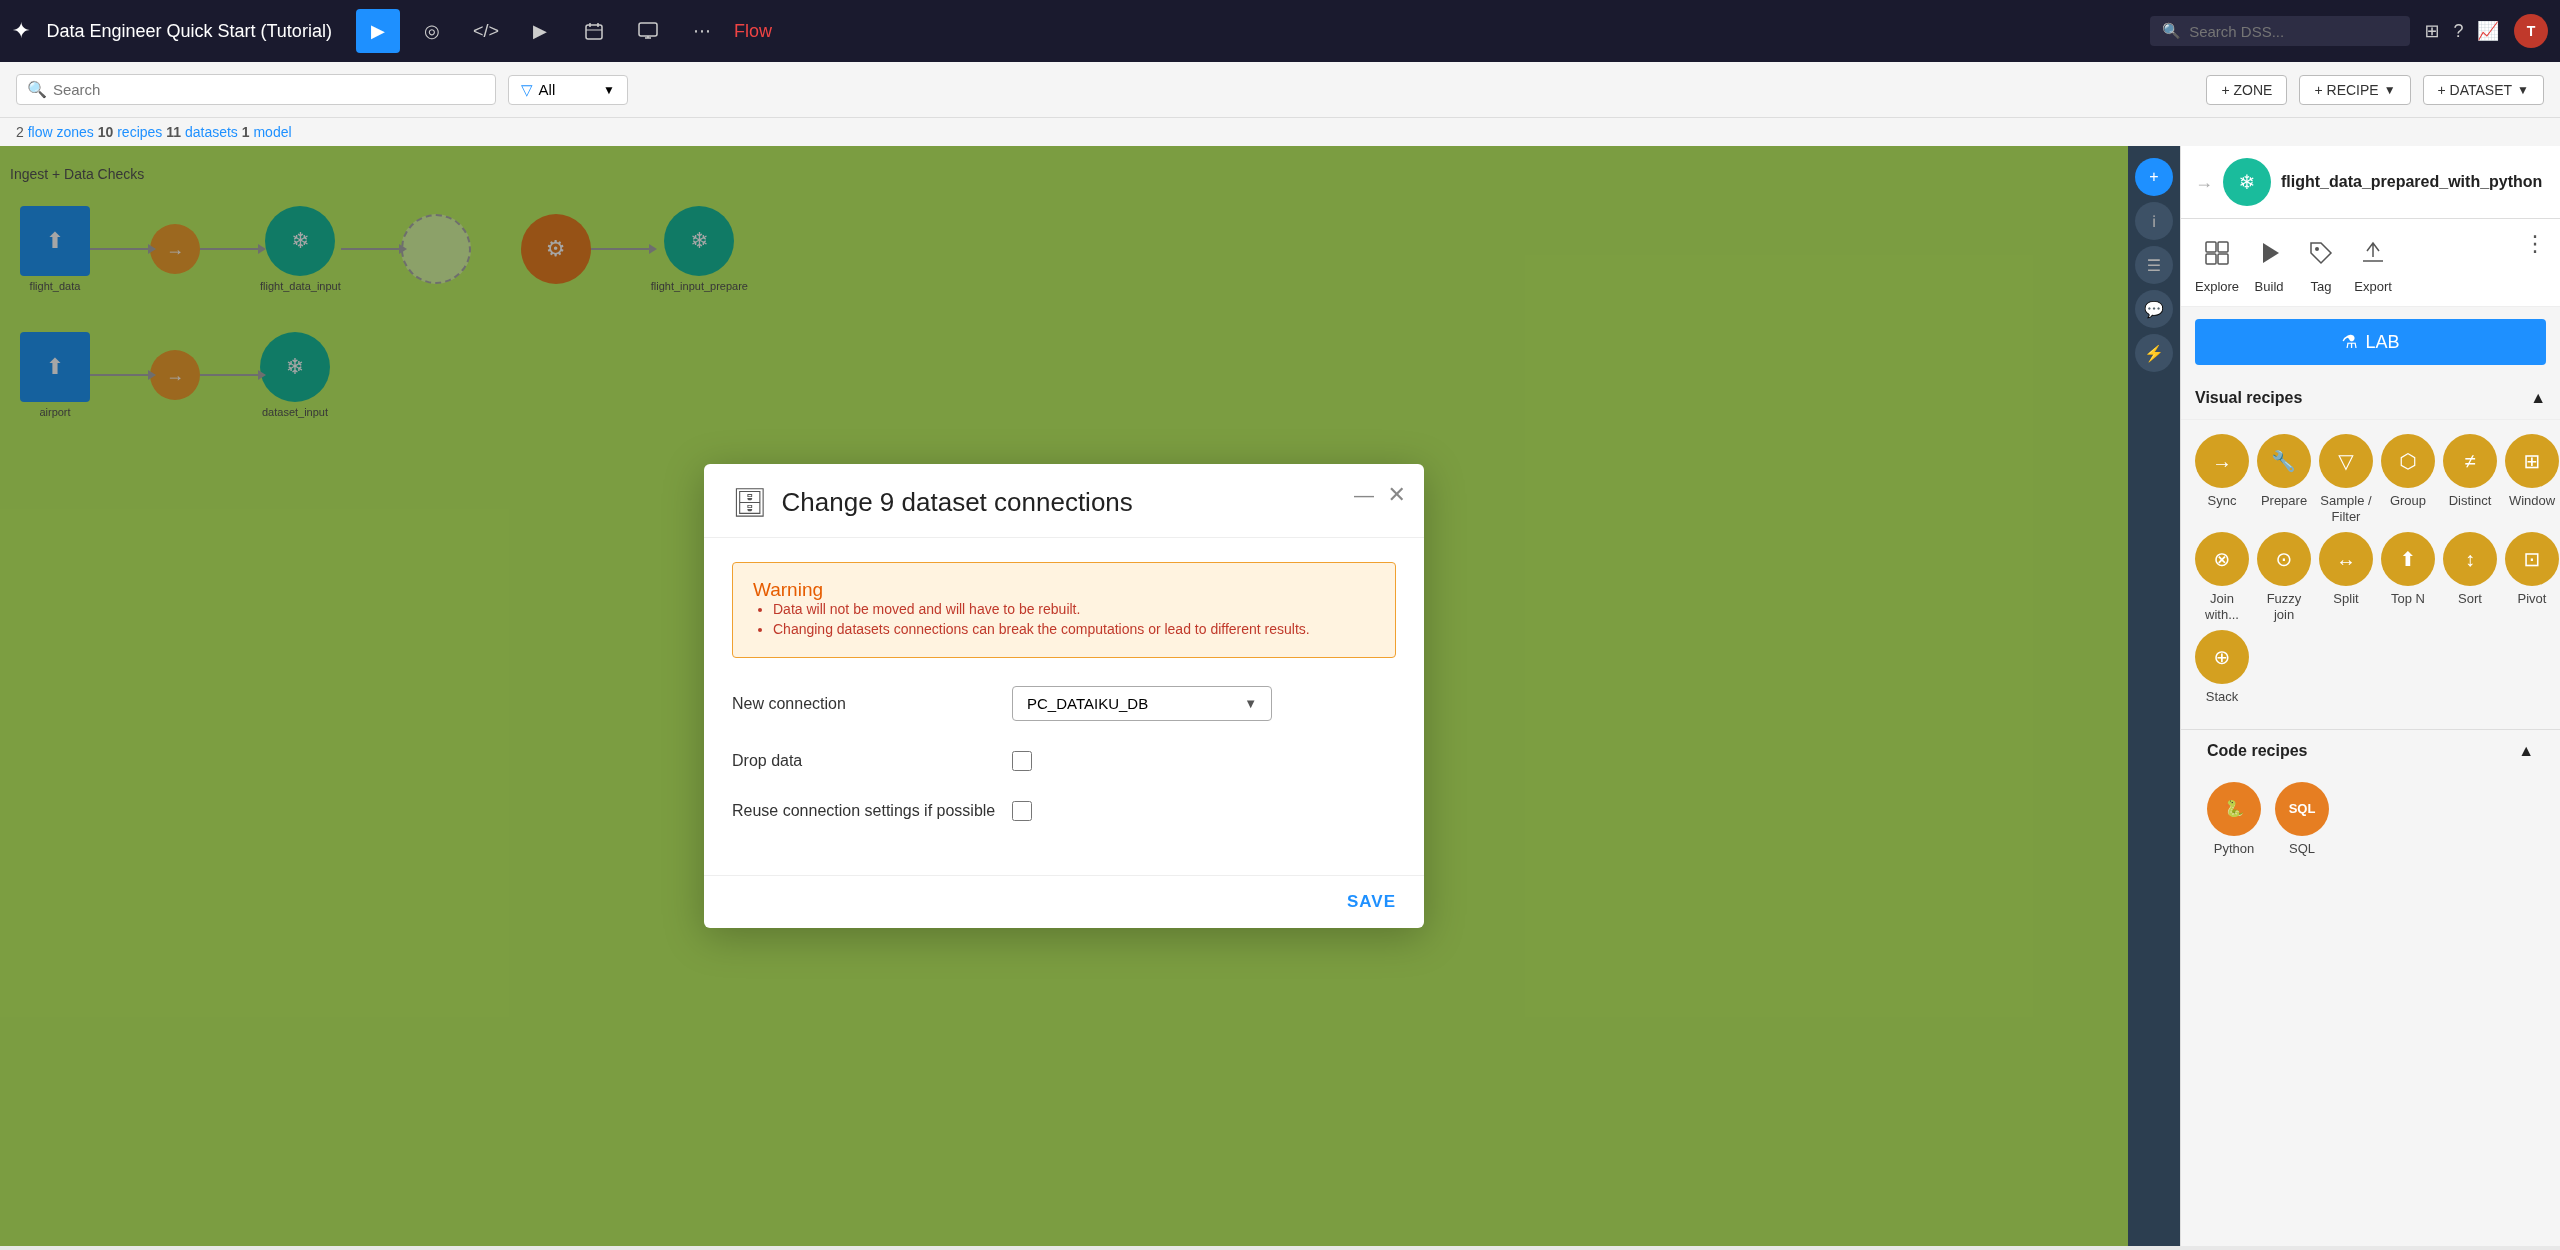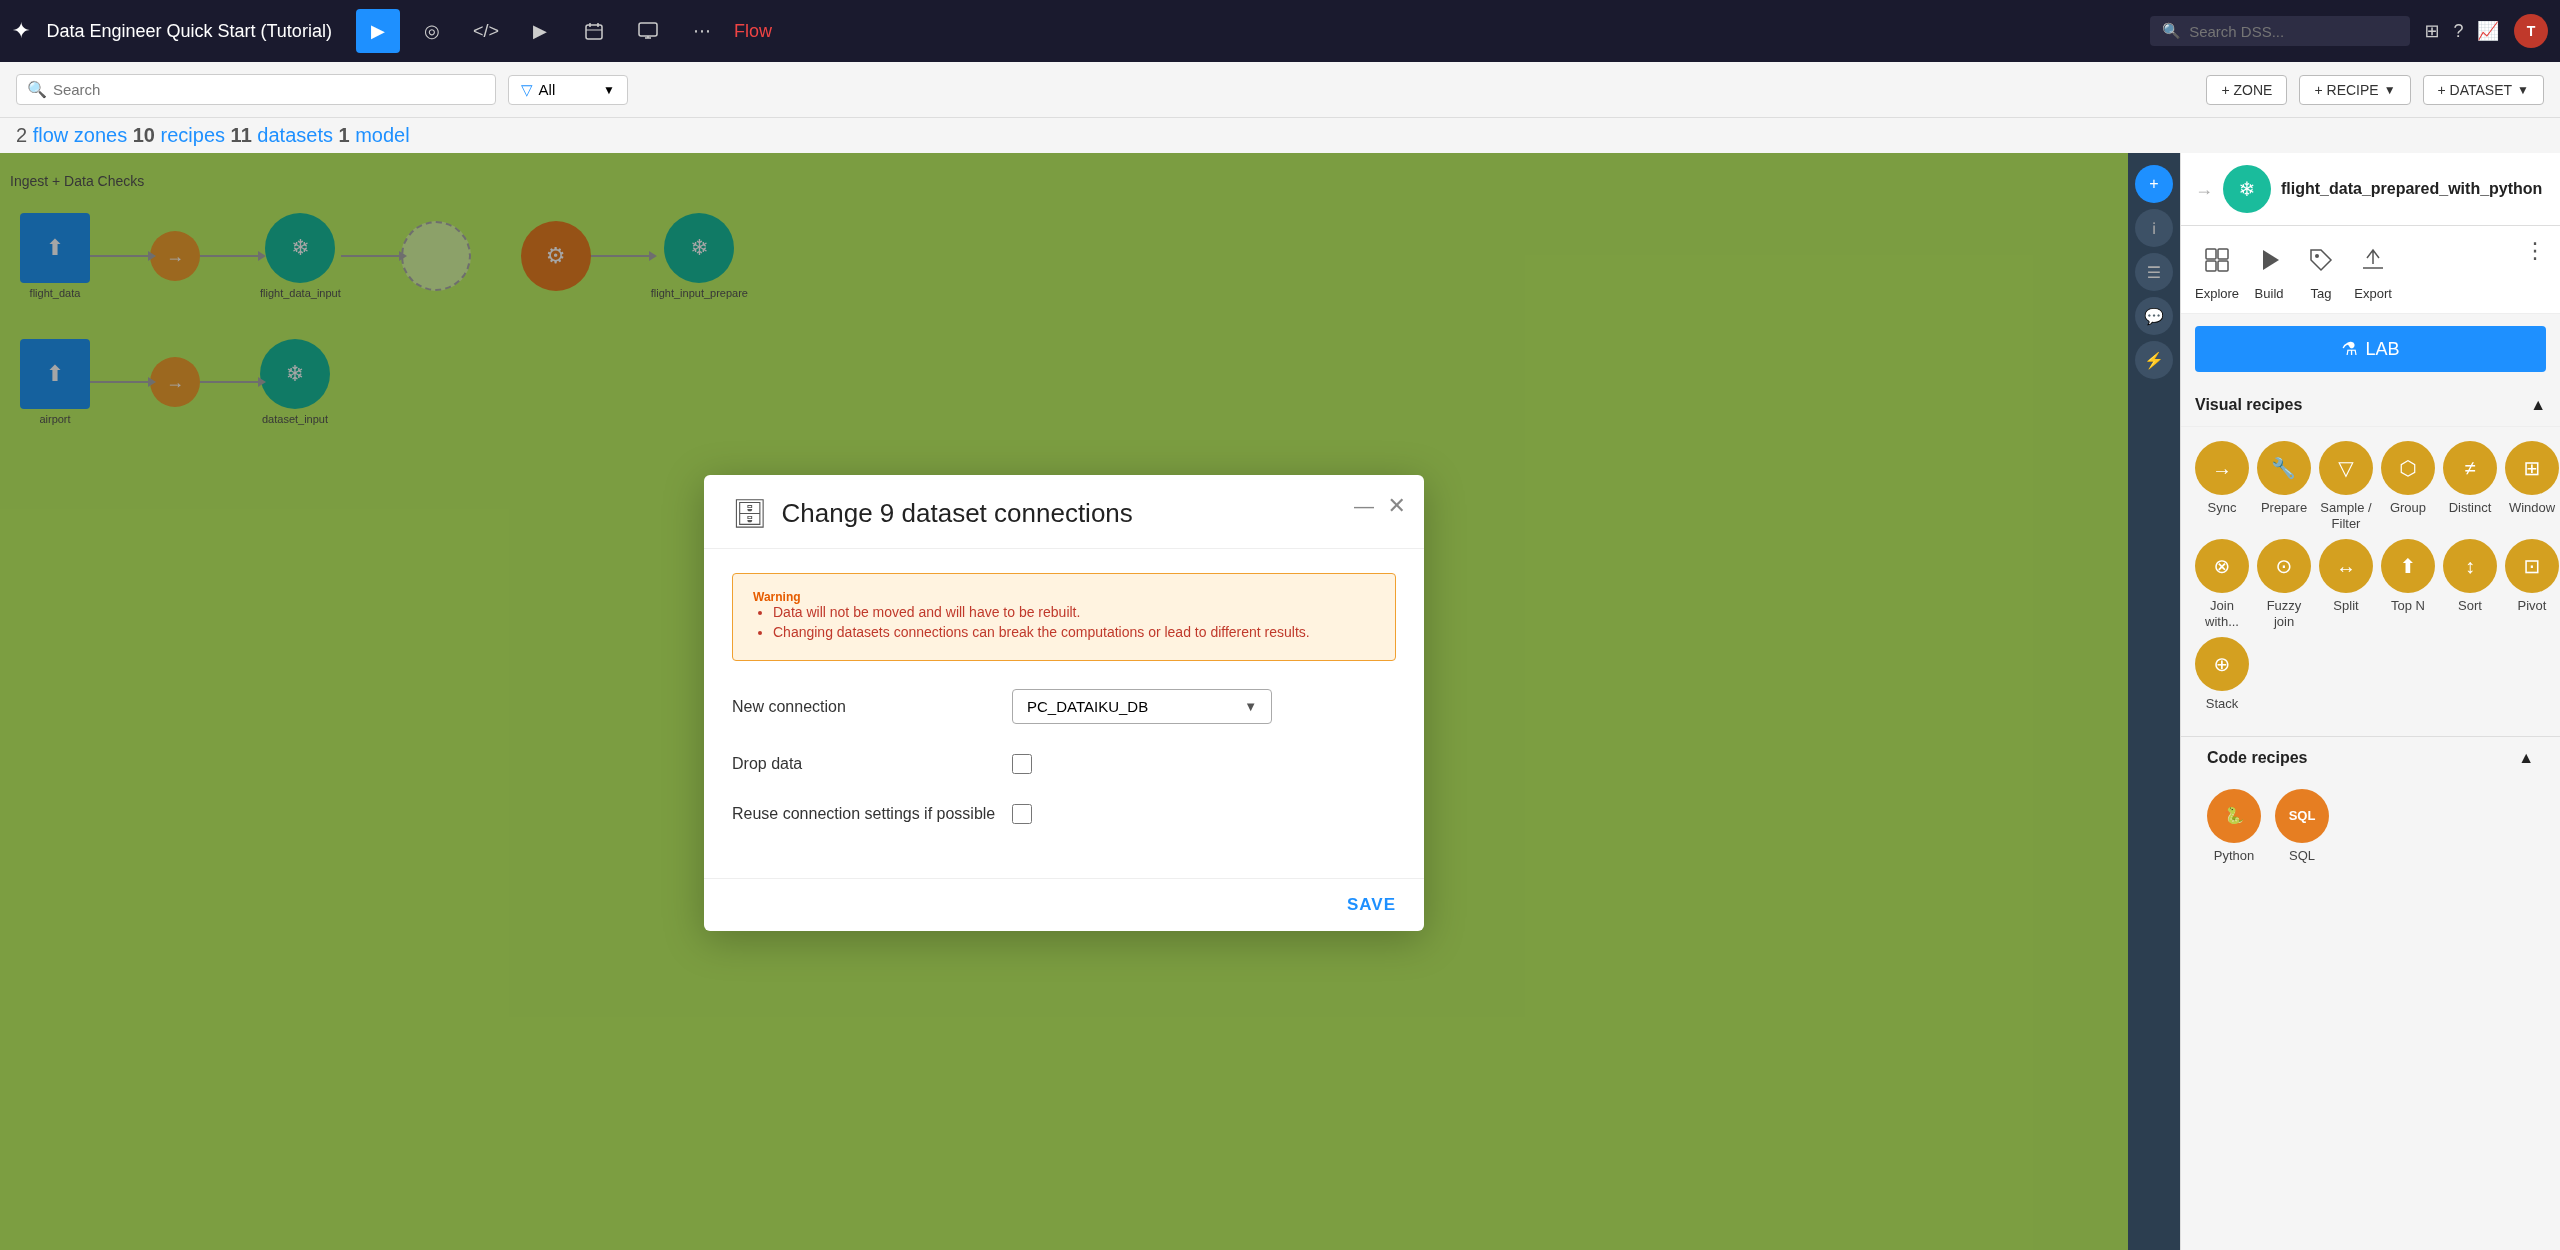--- a/index.html
+++ b/index.html
@@ -53,21 +53,21 @@
     .toolbar-spacer { flex: 1; }
     .toolbar-btn {
       display: flex; align-items: center; gap: 5px;
       border: 1px solid #bbb; border-radius: 4px; padding: 6px 14px;
       background: white; cursor: pointer; font-size: 14px; color: #333;
     }
     .toolbar-btn-arrow { font-size: 12px; }
 
     
     .statsbar {
-      padding: 6px 16px; background: #f5f5f5; font-size: 20px; color: #555;
+      padding: 6px 16px; background: #f5f5f5; font-size: 14px; color: #555;
     }
     .statsbar a { color: #1e90ff; text-decoration: none; }
     .statsbar strong { font-weight: bold; }
 
     
     .main-area {
       display: flex; height: calc(1250px - 62px - 56px - 32px);
       position: relative;
     }
 
@@ -202,21 +202,21 @@
       position: absolute; right: 50px; top: 20px;
       font-size: 20px; color: #888; cursor: pointer; background: none; border: none;
     }
 
     .modal-body { padding: 24px 28px; }
 
     .warning-box {
       background: #fff3e0; border: 1px solid #f0a030; border-radius: 4px;
       padding: 16px 20px; margin-bottom: 28px;
     }
-    .warning-title { color: #e65c00; font-weight: bold; font-size: 12px; }
+    .warning-title { color: #e65c00; font-weight: normal; font-size: 19px; }
     .warning-list { padding-left: 20px; }
     .warning-list li { color: #c0392b; font-size: 14px; margin-bottom: 4px; }
 
     .form-row {
       display: flex; align-items: center; margin-bottom: 30px;
     }
     .form-label { font-size: 16px; color: #333; width: 280px; flex-shrink: 0; }
     .form-control-select {
       display: flex; align-items: center; border: 1px solid #aaa; border-radius: 4px;
       background: white; padding: 8px 14px; width: 260px; cursor: pointer;

